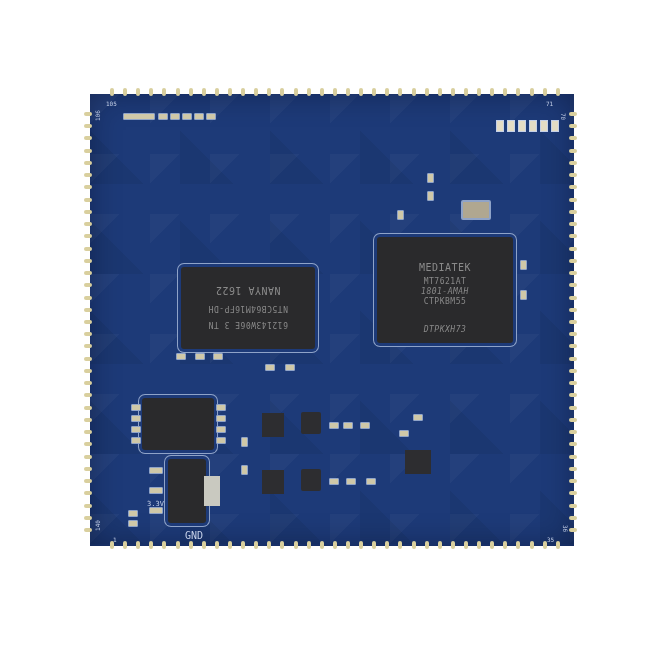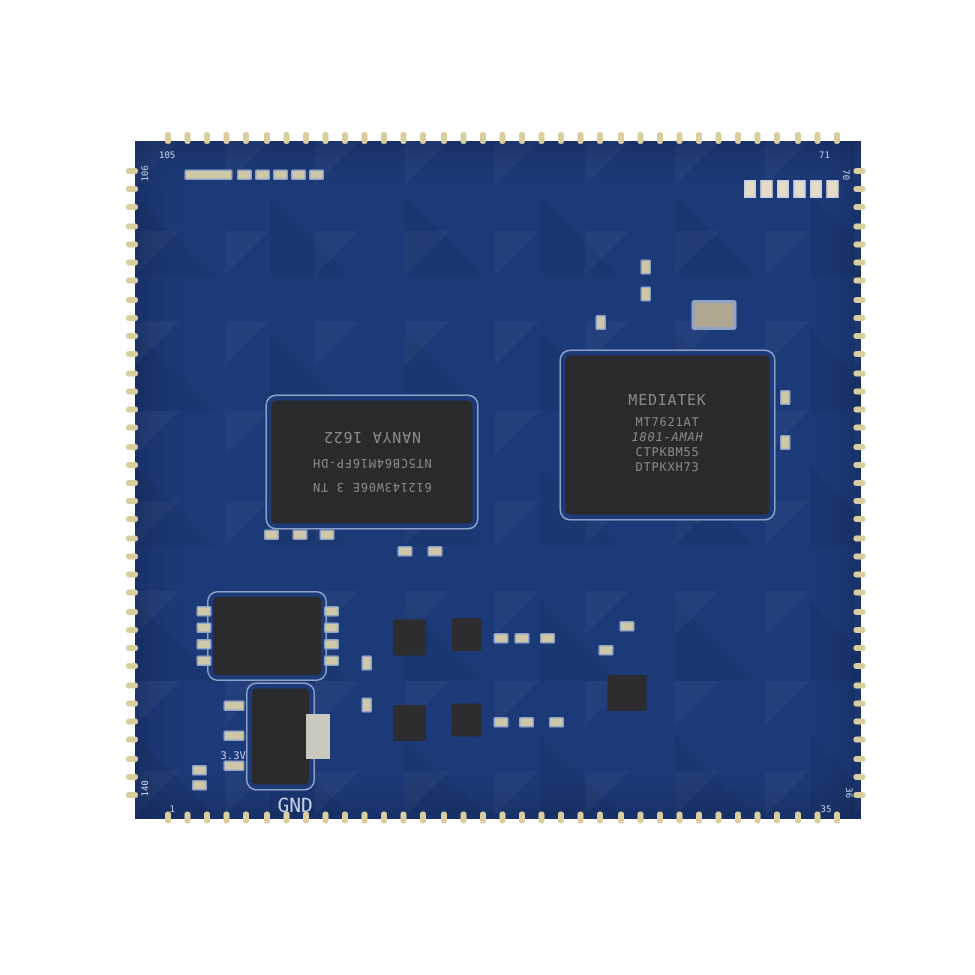--- a/index.html
+++ b/index.html
@@ -189,21 +189,21 @@
     <div class="pad"></div>
     <div class="pad"></div>
     <div class="pad"></div>
   </div>
 
 <div class="chip soc">
   <div class="chip-text" style="top:26px;font-size:10px;">MEDIATEK</div>
   <div class="chip-text" style="top:40px;">MT7621AT</div>
   <div class="chip-text" style="top:50px;font-style:italic;">1801-AMAH</div>
   <div class="chip-text" style="top:60px;">CTPKBM55</div>
-  <div class="chip-text" style="top:70px;">DTPKXH73</div>
+  <div class="chip-text" style="top:88px;font-style:italic;">DTPKXH73</div>
 </div>
 
 <div class="chip ram">
   <div class="chip-text" style="top:52px;">612143W06E 3 TN</div>
   <div class="chip-text" style="top:36px;">NT5CB64M16FP-DH</div>
   <div class="chip-text" style="top:18px;font-size:10px;">NANYA 1622</div>
 </div>
 
 <div class="chip eeprom"></div>
 <div class="smd" style="left:131px;top:404px"></div>
@@ -270,13 +270,13 @@
 
 <div class="silk" style="left:106px;top:100px">105</div>
 <div class="silk" style="left:92px;top:112px;transform:rotate(-90deg)">106</div>
 <div class="silk" style="left:546px;top:100px">71</div>
 <div class="silk" style="left:560px;top:113px;transform:rotate(90deg)">70</div>
 <div class="silk" style="left:562px;top:525px;transform:rotate(90deg)">36</div>
 <div class="silk" style="left:547px;top:536px">35</div>
 <div class="silk" style="left:113px;top:536px">1</div>
 <div class="silk" style="left:92px;top:522px;transform:rotate(-90deg)">140</div>
 <div class="silk" style="left:147px;top:500px;font-size:7px">3.3V</div>
-<div class="silk" style="left:185px;top:530px;font-size:13px">GND</div>
+<div class="silk" style="left:185px;top:530px;font-size:10px">GND</div>
 
 </body></html>

